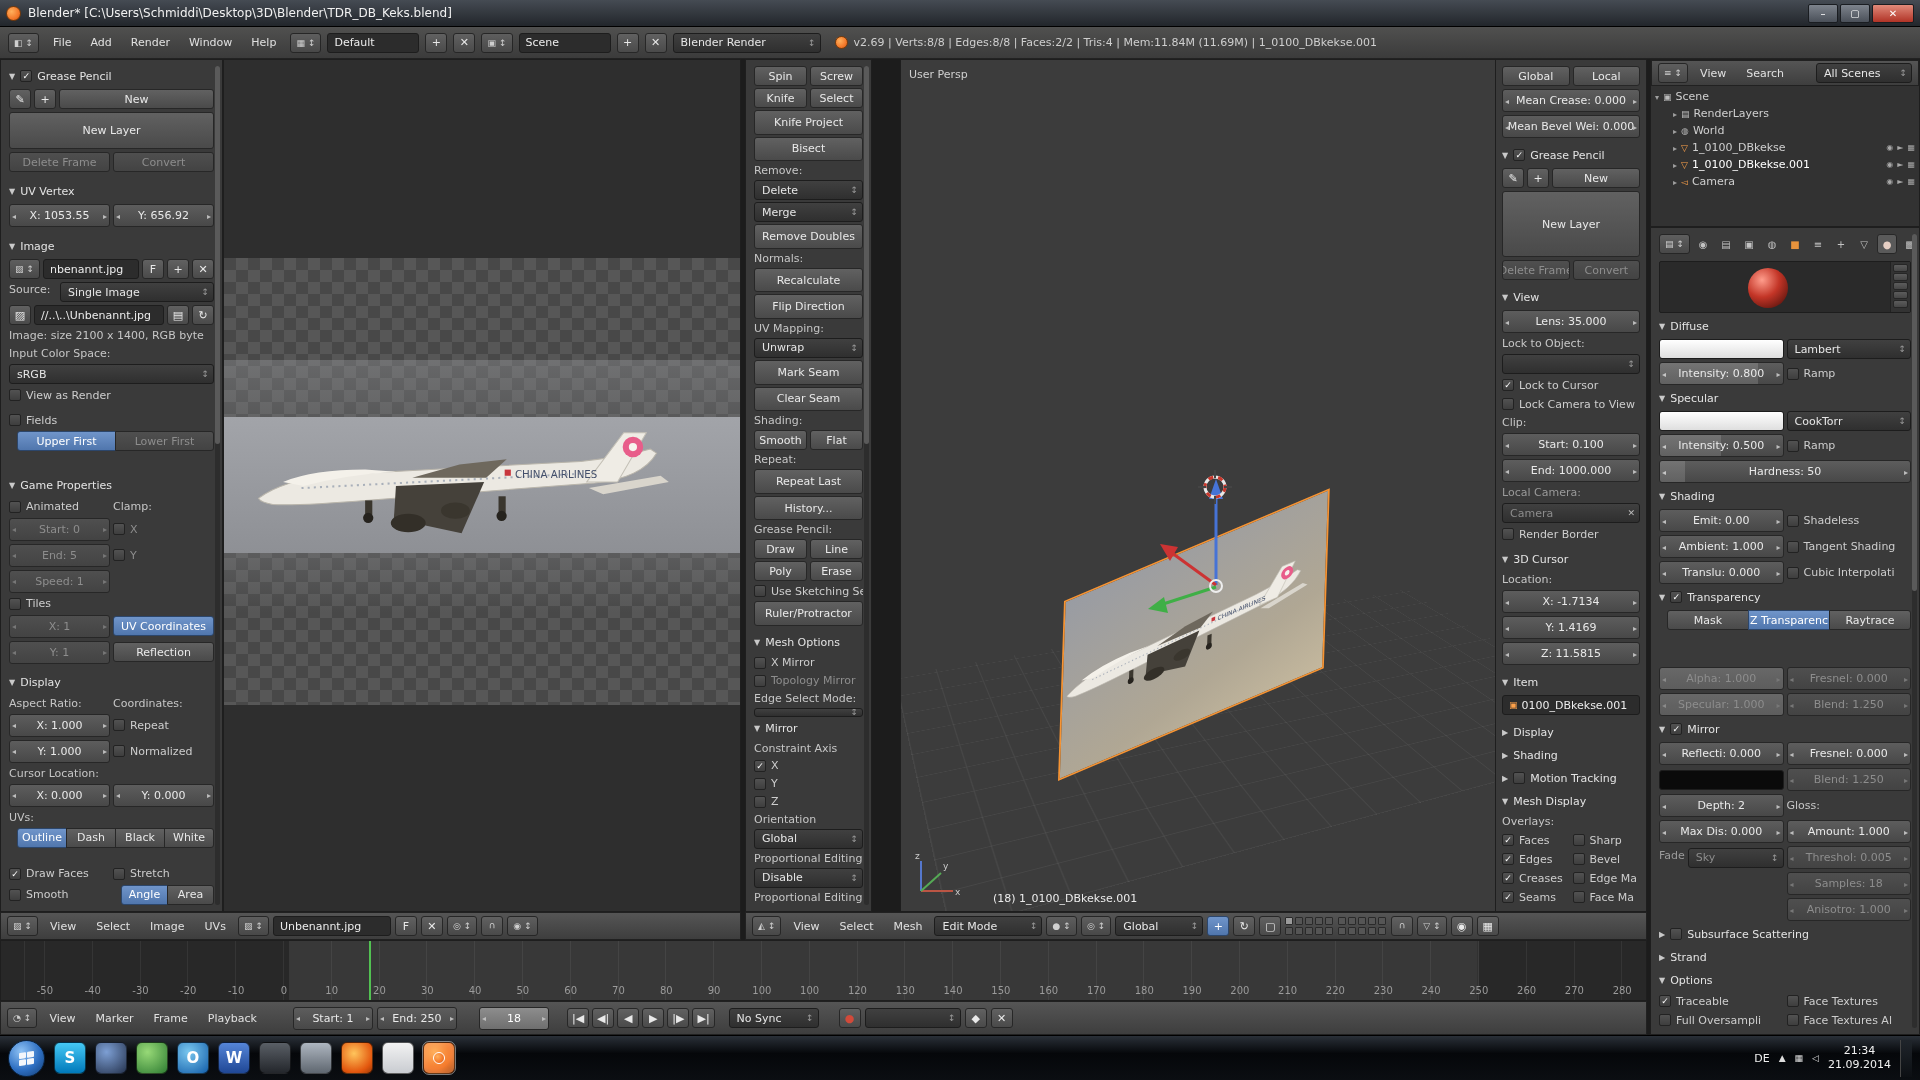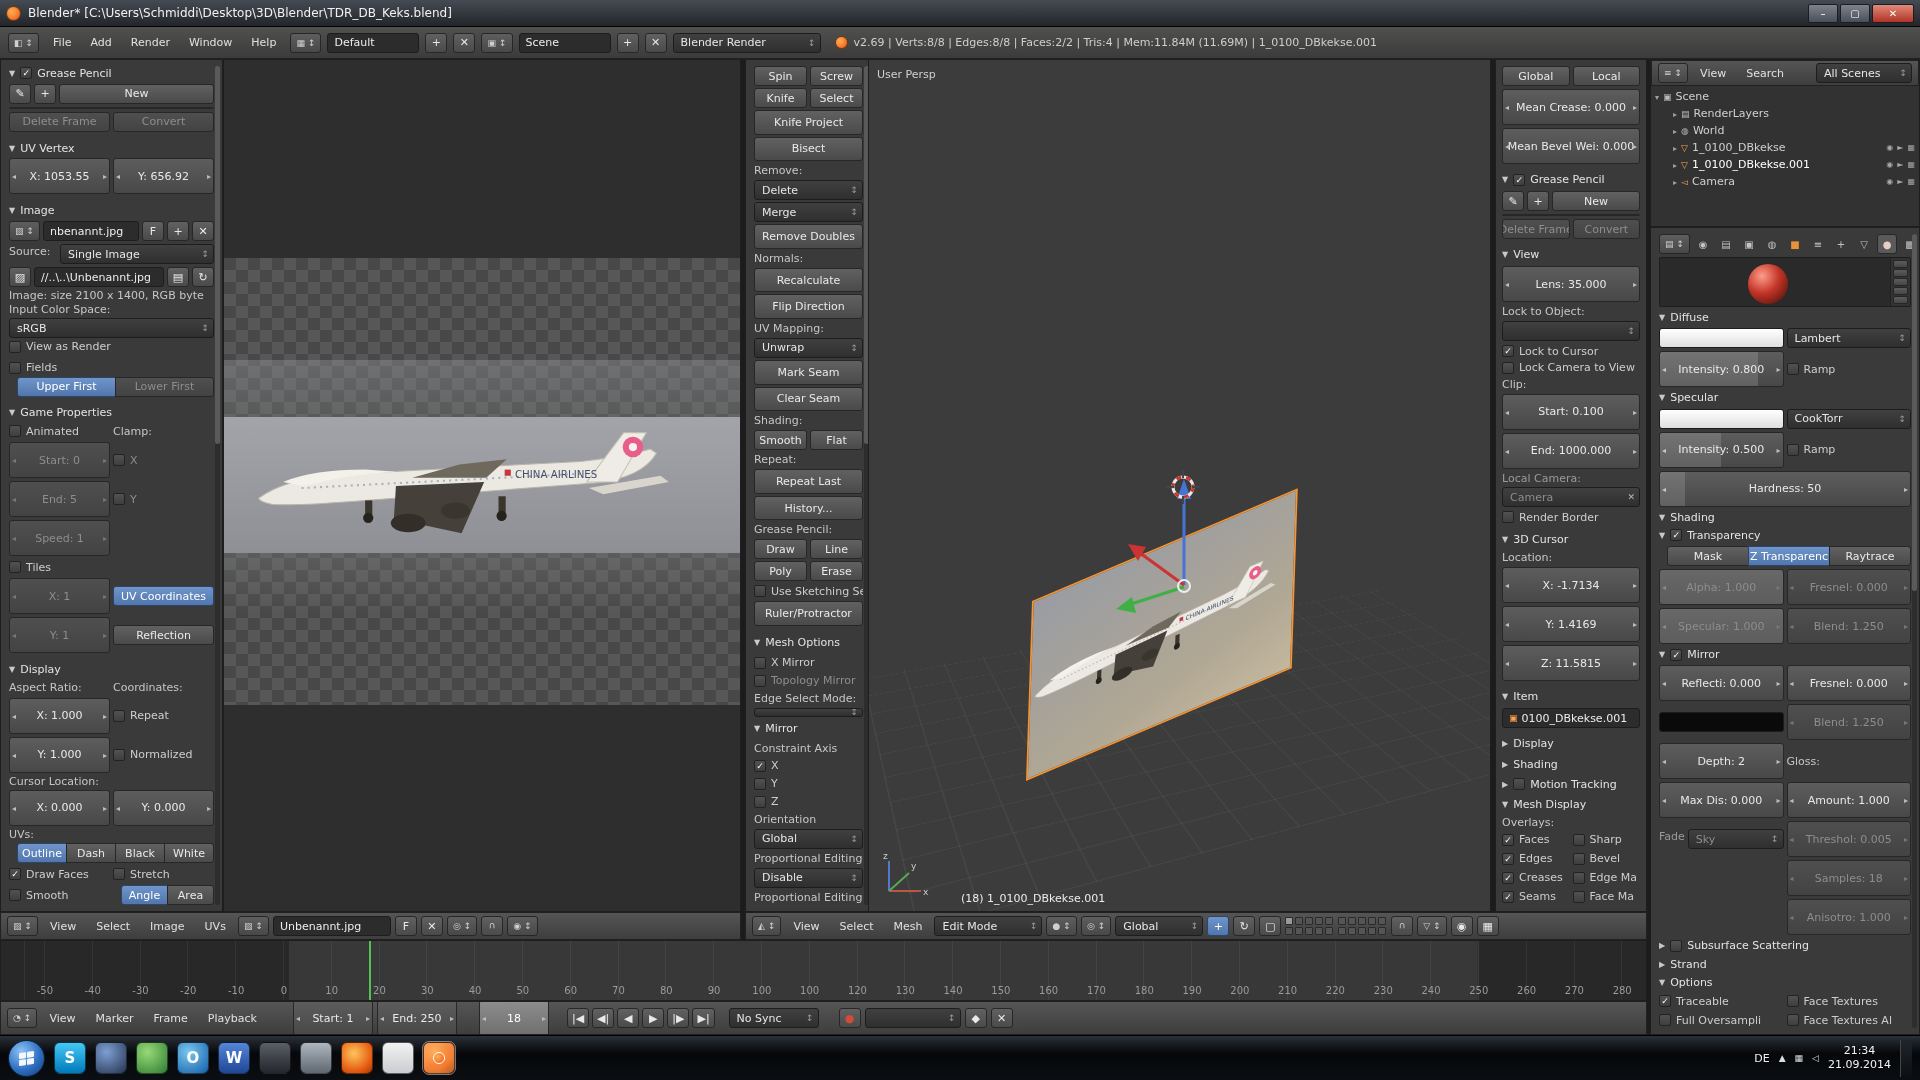--- a/index.html
+++ b/index.html
@@ -11,21 +11,21 @@
 .l{color:#c6c6c6;height:15px;display:flex;align-items:center;white-space:nowrap;overflow:hidden}
 .l.dim{color:#9a9a9a}
 .b{display:flex;align-items:center;justify-content:center;height:20px;border-radius:3px;border:1px solid #272727;background:linear-gradient(#616161,#4a4a4a);color:#e9e9e9;padding:0 6px;white-space:nowrap;overflow:hidden;flex:1 1 0;min-width:0}
 .b.icon{flex:0 0 auto;min-width:22px;padding:0 4px}
 .b.sel{background:linear-gradient(#7095ca,#5076ad);color:#fff;border-color:#2c466b}
 .b.dis{color:#8d8d8d;background:linear-gradient(#4f4f4f,#434343)}
 .grp{display:flex;flex:1 1 0;min-width:0}
 .grp .b{border-radius:0;margin-left:-1px}
 .grp .b:first-child{border-radius:3px 0 0 3px;margin-left:8px}
 .grp .b:last-child{border-radius:0 3px 3px 0}
-.n{position:relative;display:flex;align-items:center;justify-content:center;height:36px;border-radius:3px;border:1px solid #272727;background:linear-gradient(#5d5d5d,#484848);color:#e9e9e9;padding:0 2px;white-space:nowrap;overflow:hidden;flex:1 1 0;min-width:0}
+.n{position:relative;display:flex;align-items:center;justify-content:center;height:23px;border-radius:3px;border:1px solid #272727;background:linear-gradient(#5d5d5d,#484848);color:#e9e9e9;padding:0 2px;white-space:nowrap;overflow:hidden;flex:1 1 0;min-width:0}
 .n::before{content:"◂";position:absolute;left:2px;top:50%;transform:translateY(-50%);font-size:8px;color:#bdbdbd}
 .n::after{content:"▸";position:absolute;right:2px;top:50%;transform:translateY(-50%);font-size:8px;color:#bdbdbd}
 .n.dis{color:#8d8d8d;background:linear-gradient(#4f4f4f,#434343)}
 .n.dis::before,.n.dis::after{color:#777}
 .n.bright{background:linear-gradient(#8d8d8d,#6f6f6f);color:#fff}
 .sl i.fill{position:absolute;left:0;top:0;bottom:0;background:rgba(255,255,255,.14)}
 .sl span{position:relative}
 .d{position:relative;display:flex;align-items:center;height:20px;border-radius:3px;border:1px solid #1d1d1d;background:linear-gradient(#404040,#2f2f2f);color:#e6e6e6;padding:0 14px 0 7px;white-space:nowrap;overflow:hidden;flex:1 1 0;min-width:0}
 .d::after{content:"↕";position:absolute;right:4px;font-size:9px;color:#999}
 .d.dis{color:#8c8c8c}
@@ -436,21 +436,21 @@
   <div class="l">Orientation</div>
   <div class="d" style="flex:none">Global</div>
   <div class="l">Proportional Editing</div>
   <div class="d" style="flex:none">Disable</div>
   <div class="l">Proportional Editing Fall</div>
   <div class="sbar">
       <i></i>
     </div>
 </div>
 
-<div class="area" style="left:868px;top:59px;width:623px;height:853px;background:#3c3c3c;overflow:hidden">
+<div class="area" style="left:900px;top:59px;width:623px;height:853px;background:#3c3c3c;overflow:hidden">
   <div class="grid3d"></div>
   <div class="plane3d">
     <svg viewBox="0 0 460 130" style="position:absolute;left:-6px;top:38px;width:312px;height:120px">
         <use href="#plane"></use>
       </svg>
   </div>
 
   <svg width="150" height="170" style="position:absolute;left:245px;top:405px">
     <line x1="70" y1="120" x2="70" y2="30" stroke="#4673d6" stroke-width="3"></line>
     <polygon points="70,14 63,34 77,34" fill="#4673d6"></polygon>
@@ -777,20 +777,37 @@
         <span>Ramp</span>
       </div>
   </div>
   <div class="n sl" style="flex:none">
       <i class="fill" style="width:10%"></i>
       <span>Hardness: 50</span>
     </div>
   <div class="t">
       <span>Shading</span>
     </div>
+  <div class="g2">
+    <div class="n">Emit: 0.00</div>
+    <div class="c">
+        <i class="cb"></i>
+        <span>Shadeless</span>
+      </div>
+    <div class="n">Ambient: 1.000</div>
+    <div class="c">
+        <i class="cb"></i>
+        <span>Tangent Shading</span>
+      </div>
+    <div class="n">Translu: 0.000</div>
+    <div class="c">
+        <i class="cb"></i>
+        <span>Cubic Interpolati</span>
+      </div>
+  </div>
   <div class="t">
       <i class="cb on"></i>
       <span>Transparency</span>
     </div>
   <div class="grp">
     <div class="b">Mask</div>
     <div class="b sel">Z Transparenc</div>
     <div class="b">Raytrace</div>
   </div>
   <div class="g2">

